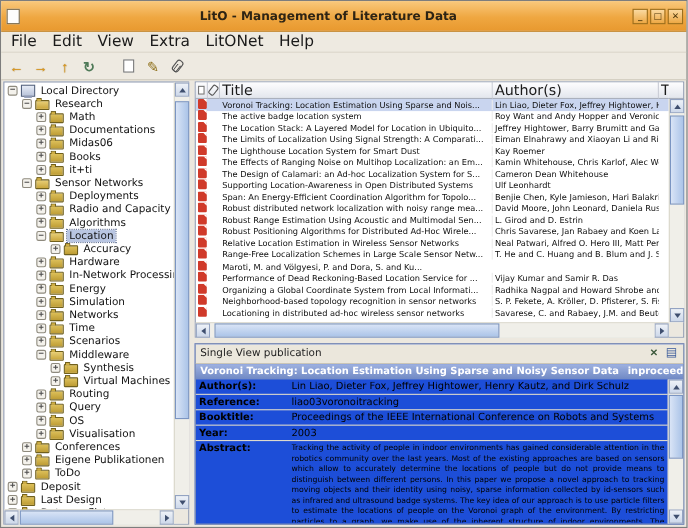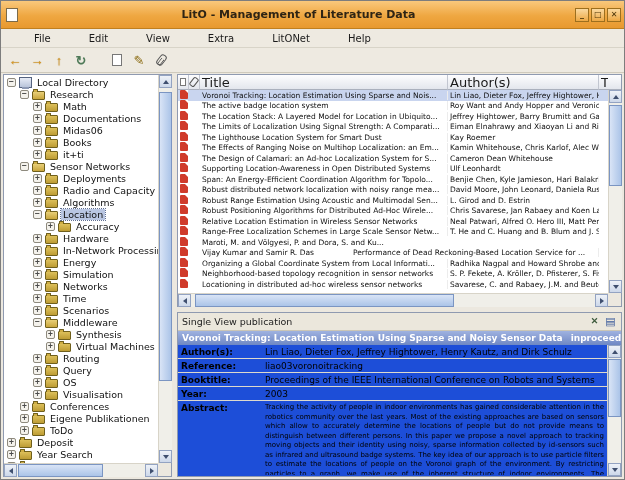--- a/index.html
+++ b/index.html
@@ -12,21 +12,21 @@
   .app-icon{width:10px;height:12px;background:#fdfdfd;border:1px solid #7a6a4a;margin:0 4px 0 2px;flex:none;}
   .title-text{flex:1;text-align:center;font-size:11px;font-weight:bold;color:#2e2414;white-space:nowrap;overflow:hidden;}
   .win-controls{display:flex;gap:2px;flex:none;}
   .win-btn{width:14px;height:14px;box-sizing:border-box;border:1px solid #9c6f1e;
     background:linear-gradient(#fad9a0,#eda844);font-size:8px;font-weight:bold;color:#4a3408;
     display:flex;align-items:center;justify-content:center;padding:0;font-family:"DejaVu Sans",sans-serif;}
 
   
   .menubar{flex:none;height:18px;display:flex;align-items:center;padding:0 2px;
     background:#eeeae1;border-bottom:1px solid #d8d4c8;}
-  .menu-item{padding:1px 7px;font-size:10px;color:#1a1a1a;cursor:default;margin-left:24px;}
+  .menu-item{padding:1px 7px;font-size:14px;color:#1a1a1a;cursor:default;}
   .toolbar{flex:none;height:24px;display:flex;align-items:center;padding:0 4px;gap:2px;
     background:#eeeae1;border-bottom:1px solid #cfcabc;}
   .tool-btn{width:20px;height:20px;border:1px solid transparent;background:none;display:flex;
     align-items:center;justify-content:center;padding:0;}
   .toolbar .tool-btn:nth-child(4){margin-right:14px;}
   .tool-icon{font-size:13px;line-height:1;display:inline-block;}
   .icon-back,.icon-forward,.icon-up{color:#e09a20;font-weight:bold;text-shadow:0 0 1px #8a6510;}
   .icon-refresh{color:#4f7a58;font-weight:bold;}
   .icon-edit{color:#8a6a10;}
   .icon-new-entry{width:10px;height:12px;background:#fff;border:1px solid #777;box-sizing:border-box;}
@@ -331,21 +331,21 @@
     <span class="tree-label">ToDo</span>
   </div>
           <div class="tree-item" style="padding-left: 3px;">
     <span class="toggle collapsed">+</span>
     <span class="node-icon icon-folder"></span>
     <span class="tree-label">Deposit</span>
   </div>
           <div class="tree-item" style="padding-left: 3px;">
     <span class="toggle collapsed">+</span>
     <span class="node-icon icon-folder"></span>
-    <span class="tree-label">Year Search</span>
+    <span class="tree-label">Last Design</span>
   </div>
           <div class="tree-item" style="padding-left: 3px;">
     <span class="toggle collapsed">+</span>
     <span class="node-icon icon-folder"></span>
     <span class="tree-label">Data conflicts</span>
   </div>
         </div>
       <div class="vscroll">
         <button class="sb-btn">
             <i class="tri tri-up"></i>
@@ -489,22 +489,22 @@
   </div>
             <div class="trow">
     <span class="tcell c-doc"><span class="pdf-icon"></span></span>
     <span class="tcell c-att"></span>
     <span class="tcell c-authors">Maroti, M. and Völgyesi, P. and Dora, S. and Ku...</span>
     <span class="tcell c-type"></span>
   </div>
             <div class="trow">
     <span class="tcell c-doc"><span class="pdf-icon"></span></span>
     <span class="tcell c-att"></span>
+    <span class="tcell c-title">Performance of Dead Reckoning-Based Location Service for ...</span>
     <span class="tcell c-authors">Vijay Kumar and Samir R. Das</span>
-    <span class="tcell c-title">Performance of Dead Reckoning-Based Location Service for ...</span>
     <span class="tcell c-type"></span>
   </div>
             <div class="trow">
     <span class="tcell c-doc"><span class="pdf-icon"></span></span>
     <span class="tcell c-att"></span>
     <span class="tcell c-title">Organizing a Global Coordinate System from Local Informati...</span>
     <span class="tcell c-authors">Radhika Nagpal and Howard Shrobe and Jonath...</span>
     <span class="tcell c-type"></span>
   </div>
             <div class="trow">

